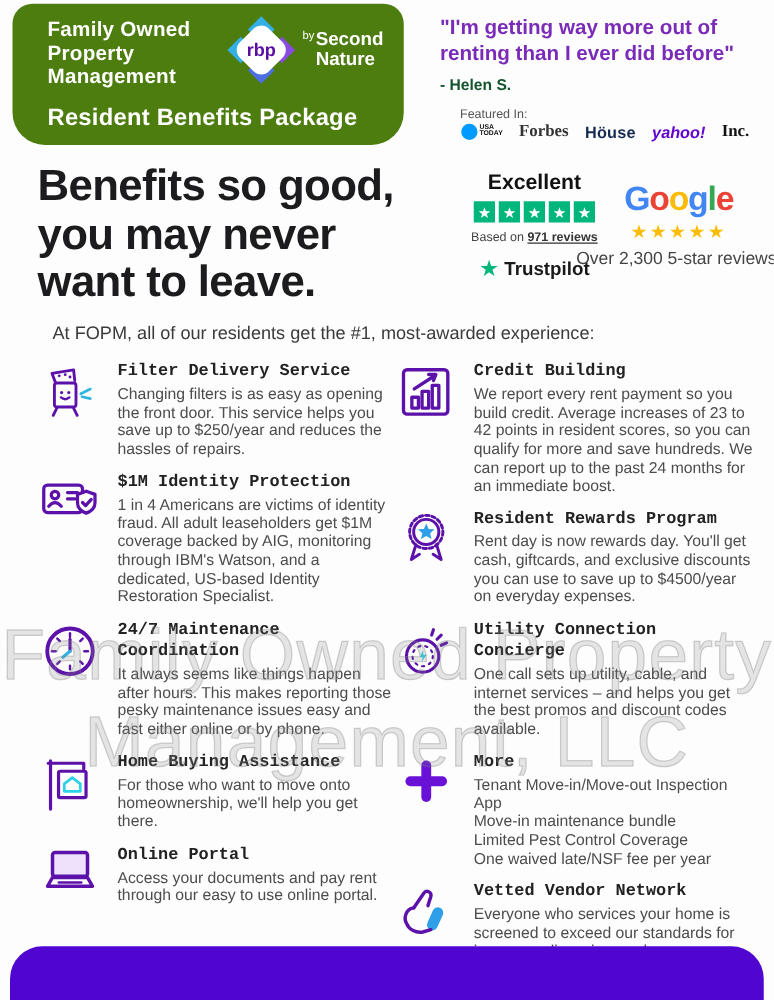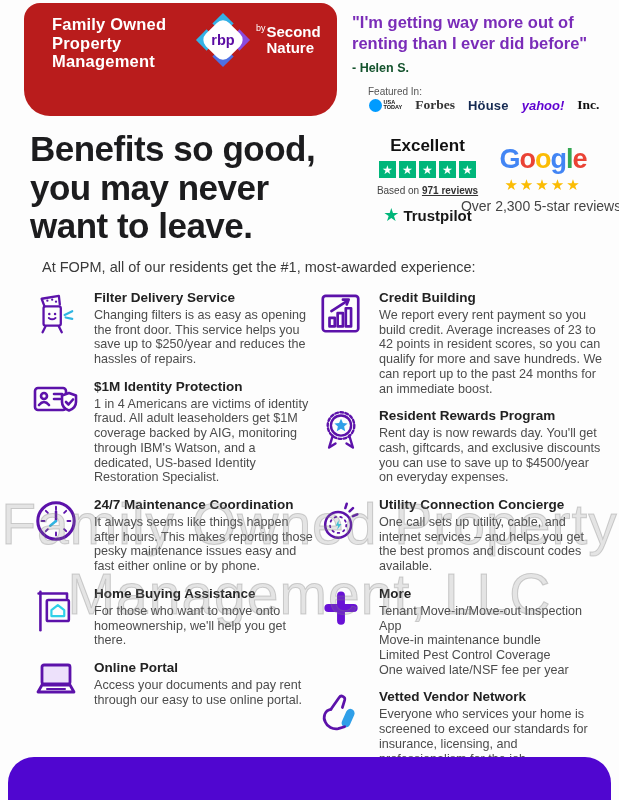--- a/index.html
+++ b/index.html
@@ -1,20 +1,20 @@
 <!DOCTYPE html>
 <html><head>
 <meta charset="utf-8">
 <style>
   html,body{margin:0;padding:0;}
   body{width:619px;height:800px;overflow:hidden;background:#ffffff;}
   .page{position:relative;width:619px;height:800px;background:#fdfdfd;font-family:"Liberation Sans",sans-serif;overflow:hidden;}
 
   
-  .header{position:absolute;left:24px;top:3px;width:313px;height:113px;background:#b91c1c;border-radius:16px 16px 26px 26px;}
+  .header{position:absolute;left:10px;top:3px;width:313px;height:113px;background:#4d7c0f;border-radius:16px 16px 26px 26px;}
   .company{position:absolute;left:28px;top:12px;color:#fff;font-weight:700;font-size:16.5px;line-height:1.13;white-space:pre-line;letter-spacing:.2px;}
   .rbp-logo{position:absolute;left:170px;top:8px;width:58px;height:58px;}
   .byline{position:absolute;left:232px;top:21px;color:#fff;line-height:1;}
   .byline .by{font-size:9px;vertical-align:top;margin-right:1px;}
   .byline .brand{font-size:15px;font-weight:700;line-height:1.05;white-space:pre-line;display:inline-block;}
   .package-title{position:absolute;left:28px;top:81px;color:#fff;font-weight:800;font-size:19px;letter-spacing:.2px;}
 
   
   .quote{position:absolute;left:352px;top:12px;width:245px;color:#7a2cb8;font-weight:700;font-size:16.5px;line-height:1.25;}
   .author{position:absolute;left:352px;top:61px;color:#14532d;font-weight:700;font-size:12.5px;}
@@ -50,21 +50,21 @@
 
   
   .intro{position:absolute;left:42px;top:259px;font-size:14.5px;color:#3a3a3a;}
 
   
   .benefits{position:absolute;left:30px;top:290px;width:574px;display:grid;grid-template-columns:285px 289px;column-gap:0;}
   .bcol{display:flex;flex-direction:column;}
   .benefit{display:flex;gap:12px;margin-bottom:12px;}
   .bicon{width:52px;flex:0 0 52px;display:flex;justify-content:center;align-items:flex-start;padding-top:1px;}
   .btext{flex:1;}
-  .btitle{font-size:13.5px;font-weight:800;color:#222;line-height:1.25;}
+  .btitle{font-size:13.5px;font-weight:800;color:#222;line-height:1.25;font-family:Liberation Mono, monospace;}
   .bdesc{font-size:12.6px;color:#4c4c4c;line-height:1.17;white-space:pre-line;margin-top:1px;}
 
   
   .watermark{position:absolute;left:0;right:0;top:490px;text-align:center;font-size:57px;font-weight:400;line-height:1.22;letter-spacing:1px;color:rgba(130,130,130,.20);-webkit-text-stroke:1px rgba(130,130,130,.35);white-space:pre-line;pointer-events:none;z-index:5;}
 
   
   .footer{position:absolute;left:8px;right:8px;top:757px;height:50px;background:#5006d0;border-radius:26px 26px 0 0;}
 </style>
 </head>
 <body>
@@ -78,20 +78,21 @@
     <svg class="rbp-logo" viewBox="0 0 60 60">
       <polygon points="30,2 41,13 30,24 19,13" fill="#33b1e6"></polygon>
       <polygon points="47,19 58,30 47,41 36,30" fill="#8a4be0"></polygon>
       <polygon points="30,36 41,47 30,58 19,47" fill="#4d6fe3"></polygon>
       <polygon points="13,19 24,30 13,41 2,30" fill="#33b1e6"></polygon>
       <rect x="13" y="13" width="34" height="34" rx="9" fill="#ffffff" transform="rotate(45 30 30)"></rect>
       <text x="30" y="35" text-anchor="middle" font-size="15" font-weight="bold" fill="#5a0ba3">rbp</text>
     </svg>
     <div class="byline"><span class="by">by</span><span class="brand">Second
 Nature</span></div>
+    <div class="package-title">Resident Benefits Package</div>
   </div>
 
   <div class="quote">"I'm getting way more out of renting than I ever did before"</div>
   <div class="author">- Helen S.</div>
 
   <div class="featured-label">Featured In:</div>
   <div class="logos-row">
     <span class="usatoday">
       <span class="dot"></span>
       <span class="ut-text"><span>USA</span><br><span>TODAY</span></span>

